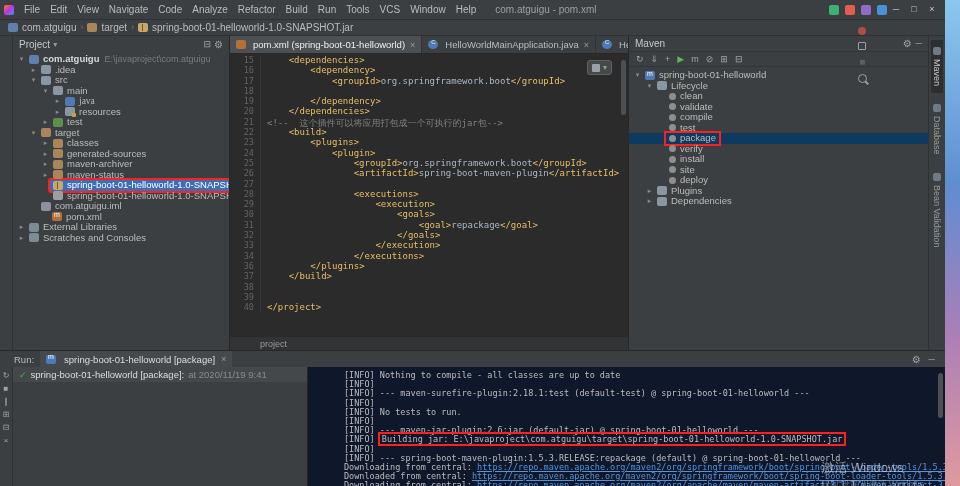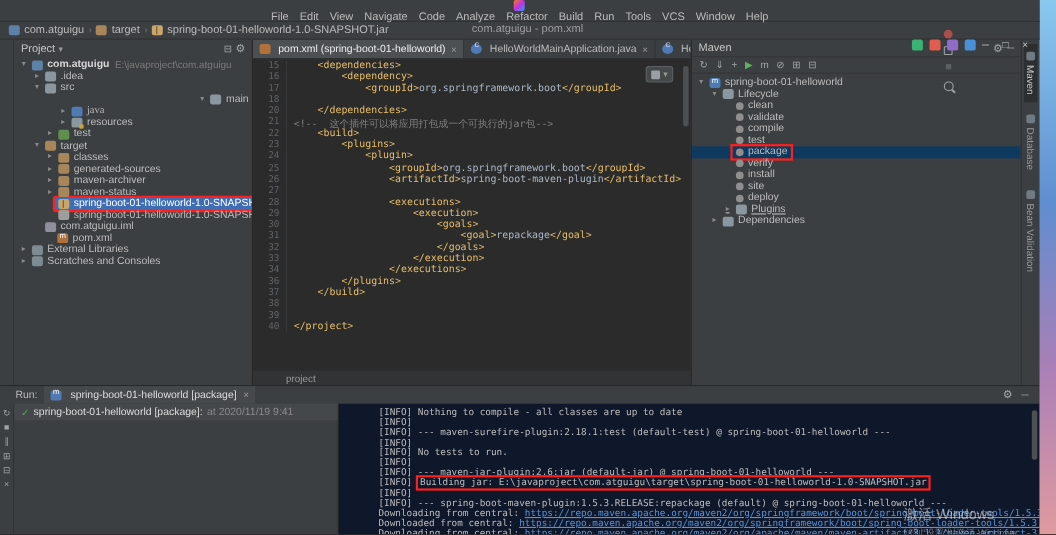--- a/index.html
+++ b/index.html
@@ -4,21 +4,21 @@
 <style>
   html,body{margin:0;padding:0;width:960px;height:486px;overflow:hidden;background:#1e1e1e;
     font-family:"Liberation Sans",sans-serif;-webkit-font-smoothing:antialiased;}
   #app{position:relative;width:960px;height:486px;overflow:hidden;background:#2b2b2b;}
   #ide{position:absolute;left:0;top:0;width:945px;height:486px;background:#3c3f41;}
   #desktop-strip{position:absolute;left:945px;top:0;width:15px;height:486px;
     background:linear-gradient(180deg,#8ac8ee 0%,#5f8ed0 38%,#a97fb8 68%,#e09a9e 100%);}
 
   
   .titlebar{position:absolute;left:0;top:0;width:945px;height:19px;display:flex;align-items:center;
-    background:#3c3f41;border-bottom:1px solid #2f3133;z-index:6;flex-direction:column;}
+    background:#3c3f41;border-bottom:1px solid #2f3133;z-index:6;}
   .appicon{width:10px;height:10px;border-radius:2px;margin:0 5px 0 4px;flex:none;
     background:linear-gradient(135deg,#f97a12,#c131e6 50%,#23a4f0);}
   .menus{display:flex;}
   .menu-item{padding:0 5px;font-size:10px;color:#bbbbbb;cursor:default;}
   .wtitle{margin-left:14px;color:#9f9f9f;font-size:10px;white-space:nowrap;}
   .tb-right{margin-left:auto;display:flex;align-items:center;padding-right:4px;}
   .tray-icon{width:10px;height:10px;border-radius:2px;margin-left:6px;display:inline-block;}
   .win-btn{width:18px;text-align:center;color:#c9c9c9;font-size:9px;line-height:19px;}
 
   
@@ -245,21 +245,21 @@
               <span>.idea</span>
             </span>
           </div>
           <div class="trow" style="padding-left: 16px;">
             <span class="arrow">▾</span>
             <span class="rowin">
               <span class="ticon i-folder"></span>
               <span>src</span>
             </span>
           </div>
-          <div class="trow" style="padding-left: 28px; justify-content: flex-end;">
+          <div class="trow" style="padding-left: 28px;">
             <span class="arrow">▾</span>
             <span class="rowin">
               <span class="ticon i-folder"></span>
               <span>main</span>
             </span>
           </div>
           <div class="trow" style="padding-left: 40px; font-family: Liberation Serif, serif;">
             <span class="arrow">▸</span>
             <span class="rowin">
               <span class="ticon i-java-folder"></span>
@@ -385,20 +385,24 @@
           <div class="eline">
             <span class="ln">16</span>
             <span class="code">        <span class="tag">&lt;dependency&gt;</span></span>
           </div>
           <div class="eline">
             <span class="ln">17</span>
             <span class="code">            <span class="tag">&lt;groupId&gt;</span>org.springframework.boot<span class="tag">&lt;/groupId&gt;</span></span>
           </div>
           <div class="eline">
             <span class="ln">18</span>
+          </div>
+          <div class="eline">
+            <span class="ln">19</span>
+            <span class="code">        <span class="tag">&lt;/dependency&gt;</span></span>
           </div>
           <div class="eline">
             <span class="ln">20</span>
             <span class="code">    <span class="tag">&lt;/dependencies&gt;</span></span>
           </div>
           <div class="eline">
             <span class="ln">21</span>
             <span class="code"><span class="cmt">&lt;!--  这个插件可以将应用打包成一个可执行的jar包--&gt;</span></span>
           </div>
           <div class="eline">
@@ -572,21 +576,21 @@
               <span>site</span>
             </span>
           </div>
           <div class="trow" style="padding-left: 28px;">
             <span class="arrow">&nbsp;</span>
             <span class="rowin">
               <span class="ticon i-goal"></span>
               <span>deploy</span>
             </span>
           </div>
-          <div class="trow" style="padding-left: 28px; text-decoration: underline;">
+          <div class="trow" style="padding-left: 16px;">
             <span class="arrow">▸</span>
             <span class="rowin">
               <span class="ticon i-plugins"></span>
               <span>Plugins</span>
             </span>
           </div>
           <div class="trow" style="padding-left: 16px;">
             <span class="arrow">▸</span>
             <span class="rowin">
               <span class="ticon i-deps"></span>

